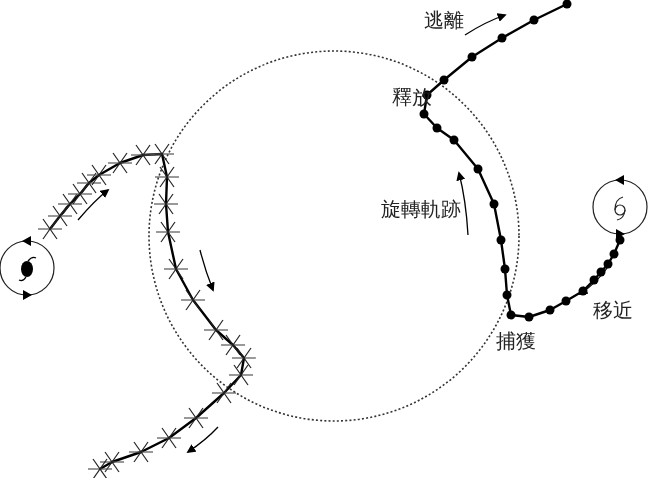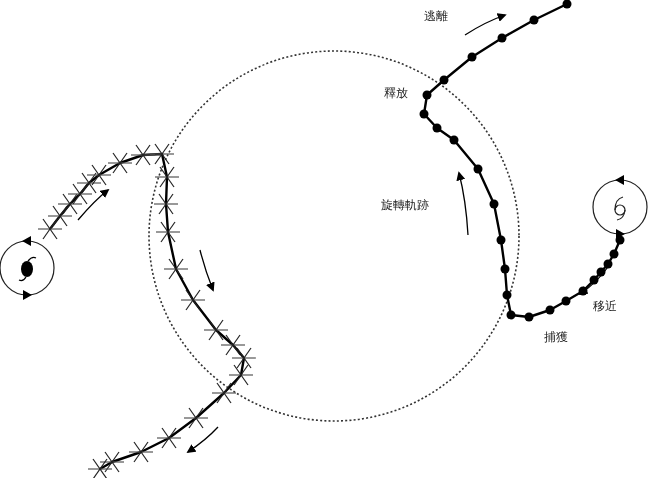--- a/index.html
+++ b/index.html
@@ -1,18 +1,18 @@
 <!DOCTYPE html>
 <html><head>
 <meta charset="utf-8">
 <style>
   html, body { margin: 0; padding: 0; background: #ffffff; }
   body { width: 650px; height: 478px; position: relative; overflow: hidden; font-family: "DejaVu Sans", sans-serif; }
   #diagram { position: absolute; left: 0; top: 0; }
-  .label { position: absolute; font-size: 12px; color: #222; line-height: 1; white-space: nowrap; }
+  .label { position: absolute; font-size: 20px; color: #222; line-height: 1; white-space: nowrap; }
 </style>
 </head>
 <body>
 
 <svg id="diagram" width="650" height="478" viewBox="0 0 650 478" xmlns="http://www.w3.org/2000/svg">
   <defs>
     <marker id="arrowhead" viewBox="0 0 10 10" refX="8" refY="5" markerWidth="7" markerHeight="7" orient="auto-start-reverse">
       <path d="M0,0 L10,5 L0,10 z" fill="#000"></path>
     </marker>
     <g id="asterisk">
@@ -106,16 +106,16 @@
     <path d="M5,27 L-4,22 L-4,32 z" fill="#000"></path>
     <g>
       <circle cx="0" cy="3" r="5" fill="none" stroke="#222" stroke-width="1.2"></circle>
       <path d="M-5,3 Q-5,-8 3,-10" stroke="#222" stroke-width="1.2" fill="none"></path>
       <path d="M5,3 Q4,12 -3,13" stroke="#222" stroke-width="1.2" fill="none"></path>
     </g>
   </g>
 </svg>
 
 <div class="label" style="left:424px; top:10px;">逃離</div>
-<div class="label" style="left:384px; top:87px;">釋放</div>
+<div class="label" style="left:392px; top:87px;">釋放</div>
 <div class="label" style="left:381px; top:199px;text-align:right;">旋轉軌跡</div>
 <div class="label" style="left:593px; top:300px;">移近</div>
-<div class="label" style="left:496px; top:331px;margin-left:48px;">捕獲</div>
+<div class="label" style="left:496px; top:331px;">捕獲</div>
 
 </body></html>

